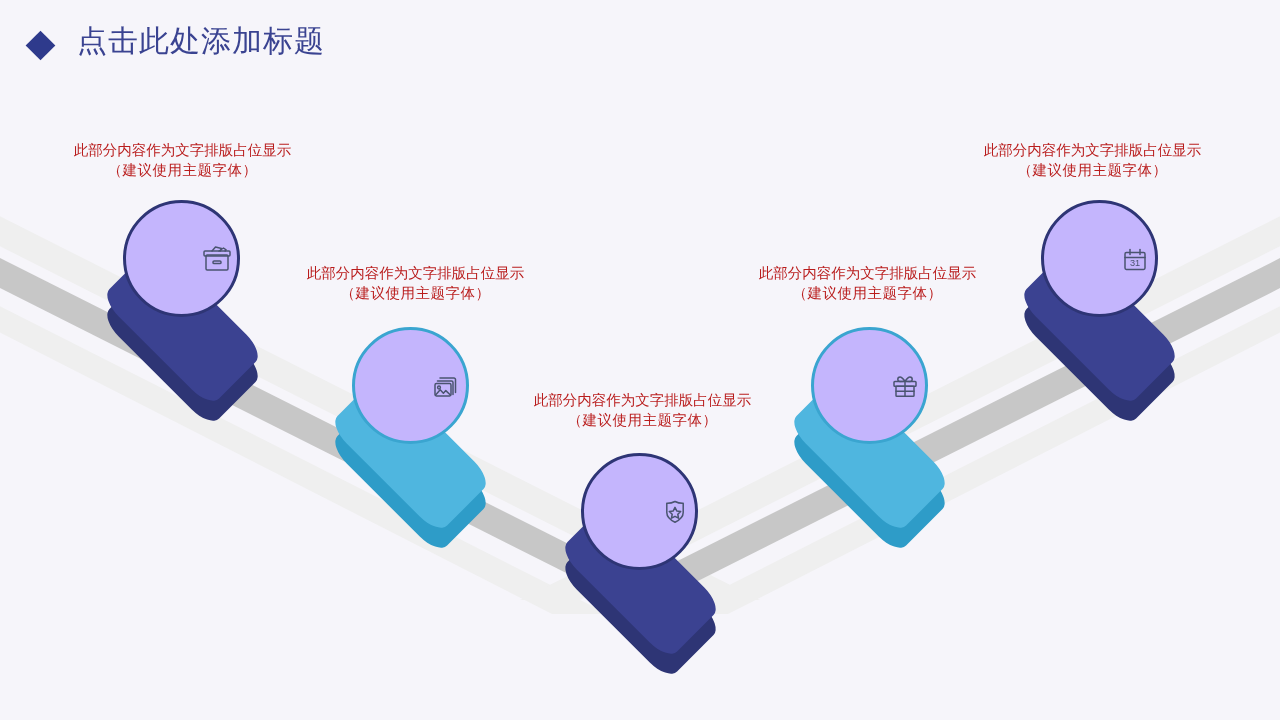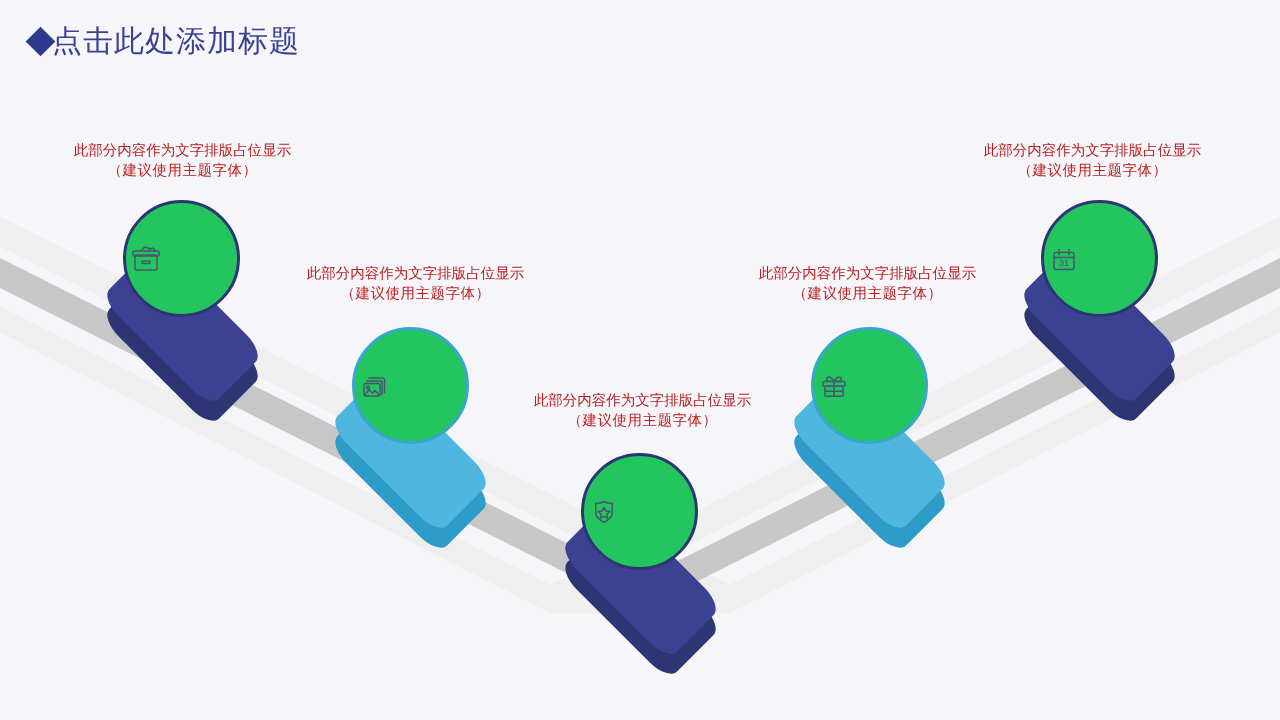--- a/index.html
+++ b/index.html
@@ -7,21 +7,21 @@
   body {
     background:#F6F5FA;
     font-family:"Liberation Sans","DejaVu Sans",sans-serif;
     overflow:hidden;
     position:relative;
   }
 
   
   #slide-title {
     position:absolute; left:30px; top:26px;
-    display:flex; align-items:center; gap:1px;
+    display:flex; align-items:flex-end; gap:26px;
     z-index:40;
   }
   #slide-title .diamond {
     width:21px; height:21px;
     background:#2E3A8C;
     transform:rotate(45deg);
     flex:none;
   }
   #slide-title .ttext {
     font-size:30px;
@@ -50,22 +50,22 @@
   .plat.dark .top  { background:#3B4291; }
   .plat.dark .side { background:#2E3575; }
   .plat.blue .top  { background:#4FB6DF; }
   .plat.blue .side { background:#2E9CC8; }
 
   
   .badge {
     position:absolute;
     width:117px; height:117px;
     border-radius:50%;
-    background:#22c55e;
-    display:flex; align-items:center; justify-content:flex-start;
+    background:#c4b5fd;
+    display:flex; align-items:center; justify-content:flex-end;
     z-index:20;
   }
   .badge.dark { border:3px solid #2E3575; }
   .badge.blue { border:3px solid #3AA5D0; }
   .badge svg { display:block; }
 
   
   .caption {
     position:absolute;
     z-index:30;

